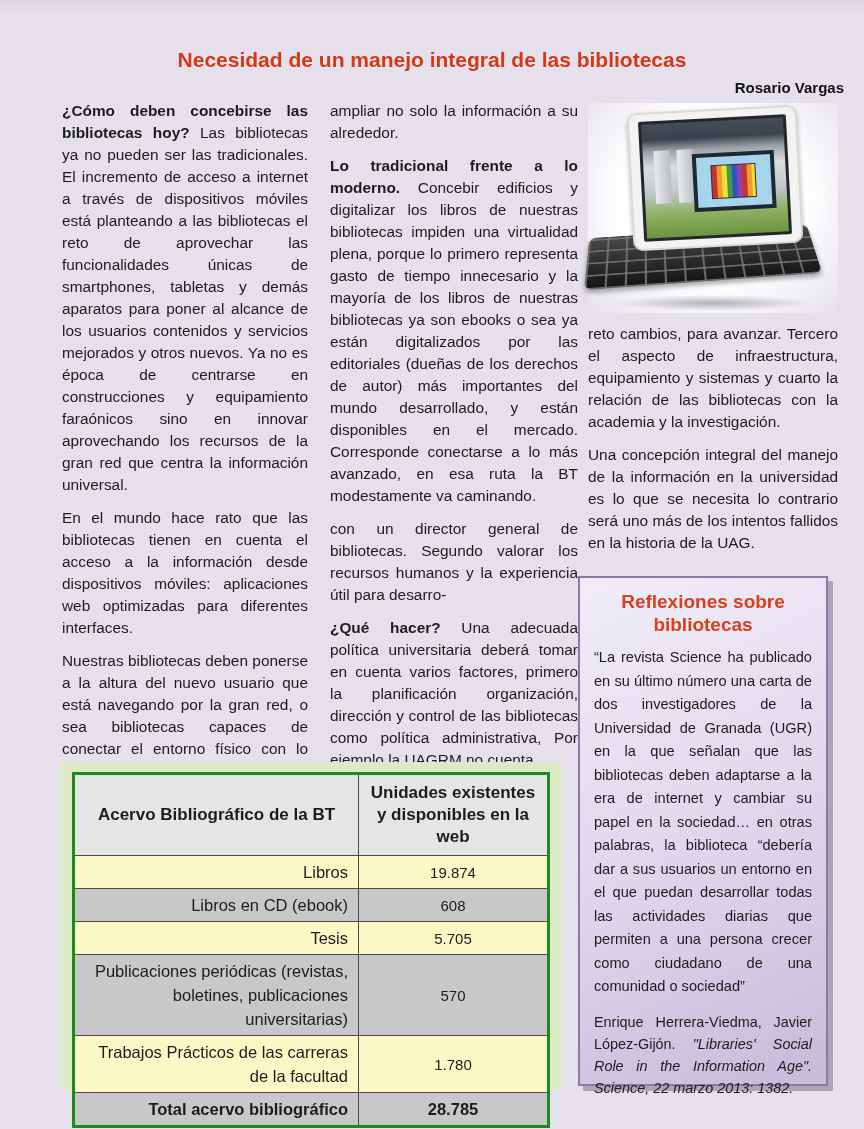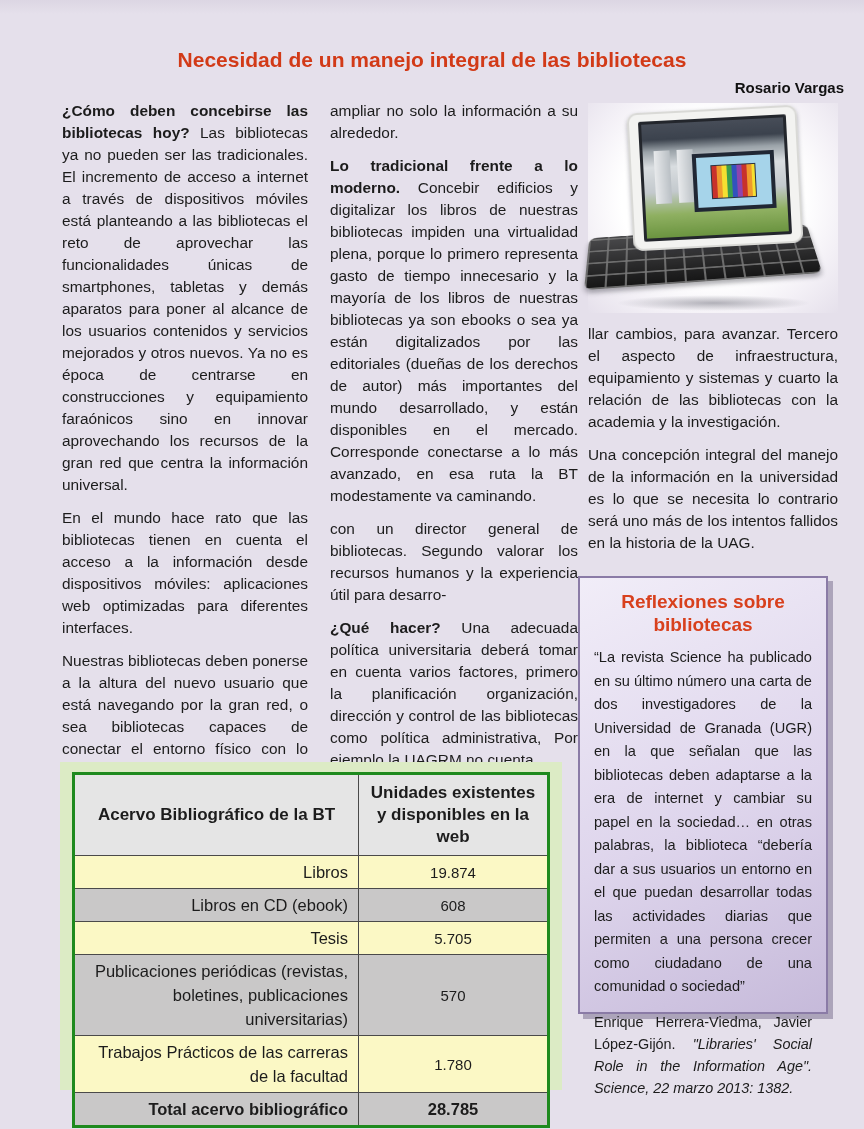--- a/index.html
+++ b/index.html
@@ -59,21 +59,21 @@
       linear-gradient(180deg,#4a4a4c,#151515);
     box-shadow:0 4px 5px rgba(30,30,40,.35);
   }
   .tab-reflection{
     position:absolute; left:28px; bottom:2px; width:195px; height:16px;
     background:radial-gradient(ellipse, rgba(70,70,85,.40), rgba(70,70,85,0) 70%);
   }
 
   
   .reflex-box{
-    position:absolute; left:578px; top:576px; width:250px; height:438px;
+    position:absolute; left:578px; top:576px; width:250px; height:510px;
     box-sizing:border-box; padding:8px 14px;
     border:2px solid #8a7ba6;
     background:linear-gradient(155deg,#f1edf8 0%,#ded5ec 55%,#c6bada 100%);
     box-shadow:5px 5px 0 rgba(125,115,145,.55);
   }
   .reflex-box h2{
     margin:4px 0 10px 0; text-align:center;
     font-size:19px; line-height:23px; font-weight:bold; color:#d8401d;
   }
   .reflex-quote{margin:0 0 12px 0; font-size:14.6px; line-height:23.5px; text-align:justify;}
@@ -127,21 +127,21 @@
       <div class="tablet">
         <div class="screen">
           <div class="pillar1"></div>
           <div class="pillar2"></div>
           <div class="billboard">
             <div class="bars"></div>
           </div>
         </div>
       </div>
     </div>
-    <p>llar cambios, para avanzar. Tercero el aspecto de infraestructura, equipamiento y sistemas y cuarto la relación de las bibliotecas con la academia y la investigación.</p>
+    <p>reto cambios, para avanzar. Tercero el aspecto de infraestructura, equipamiento y sistemas y cuarto la relación de las bibliotecas con la academia y la investigación.</p>
     <p>Una concepción integral del manejo de la información en la universidad es lo que se necesita lo contrario será uno más de los intentos fallidos en la historia de la UAG.</p>
   </div>
 
   <aside class="reflex-box">
     <h2>Reflexiones sobre bibliotecas</h2>
     <p class="reflex-quote">“La revista Science ha publicado en su último número una carta de dos investigadores de la Universidad de Granada (UGR) en la que señalan que las bibliotecas deben adaptarse a la era de internet y cambiar su papel en la sociedad… en otras palabras, la biblioteca “debería dar a sus usuarios un entorno en el que puedan desarrollar todas las actividades diarias que permiten a una persona crecer como ciudadano de una comunidad o sociedad”</p>
     <p class="reflex-cite"><span>Enrique Herrera-Viedma, Javier López-Gijón. </span><span class="work">"Libraries' Social Role in the Information Age". Science, 22 marzo 2013: 1382.</span></p>
   </aside>
 
   <div class="table-wrap">

